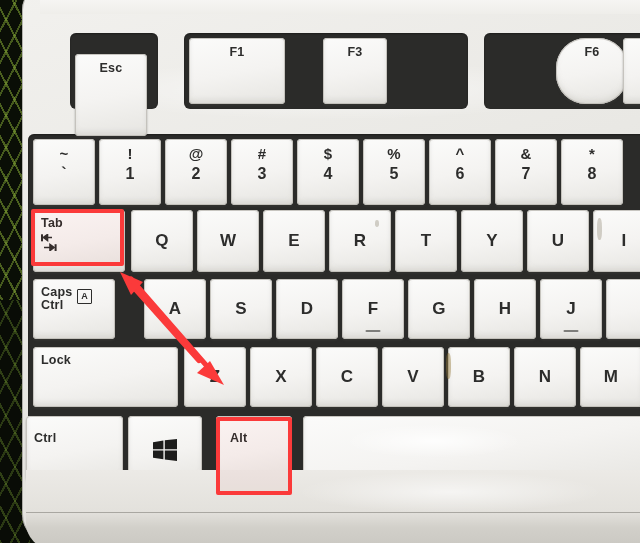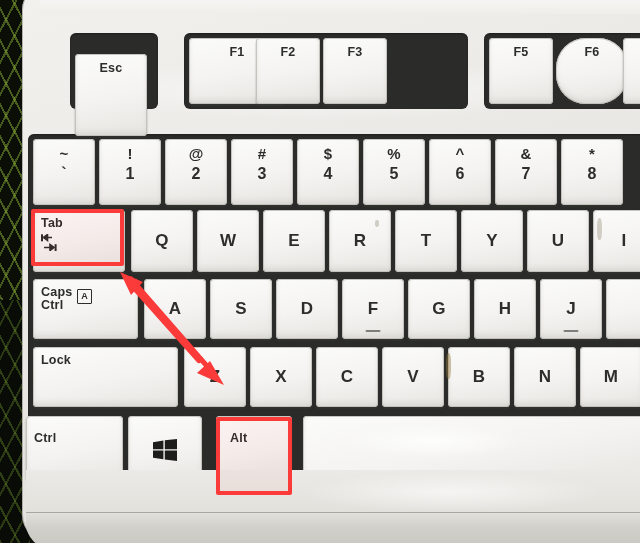--- a/index.html
+++ b/index.html
@@ -180,30 +180,24 @@
   <div class="well" style="left:484px;top:33px;width:216px;height:76px;"></div>
   <div class="well" style="left:28px;top:134px;width:660px;height:350px;"></div>
 
   <div class="key fn" style="left:75px;top:54px;width:72px;height:82px;">
     <span class="lbl">Esc</span>
   </div>
 
   <div class="key fn" style="left:189px;top:38px;width:64px;height:66px;padding-left:32px;">
     <span class="lbl">F1</span>
   </div>
-  <div class="key fn" style="left:256px;top:38px;width:64px;height:66px;">
-    <span class="lbl">F2</span>
-  </div>
   <div class="key fn" style="left:323px;top:38px;width:64px;height:66px;">
     <span class="lbl">F3</span>
   </div>
 
-  <div class="key fn" style="left:489px;top:38px;width:64px;height:66px;">
-    <span class="lbl">F5</span>
-  </div>
   <div class="key fn" style="left:556px;top:38px;width:72px;height:66px;border-radius:30px;">
     <span class="lbl">F6</span>
   </div>
   <div class="key fn" style="left:623px;top:38px;width:64px;height:66px;">
     <span class="lbl">F7</span>
   </div>
 
   <div class="key dual" style="left:33px;top:139px;width:62px;height:66px;">
     <span class="lbl-top">~</span>
     <span class="lbl-bot">`</span>
@@ -270,21 +264,21 @@
     <span class="lbl">Y</span>
   </div>
   <div class="key center" style="left:527px;top:210px;width:62px;height:62px;">
     <span class="lbl">U</span>
   </div>
   <div class="key center" style="left:593px;top:210px;width:62px;height:62px;">
     <span class="lbl">I</span>
     <i class="grime" style="left:4px;top:8px;width:5px;height:22px;"></i>
   </div>
 
-  <div class="key tl" style="left:33px;top:279px;width:105px;height:60px;">
+  <div class="key tl" style="left:33px;top:279px;width:82px;height:60px;">
     <span class="lbl"><span>Caps</span><br><span>Ctrl</span></span>
     <span class="capsA">A</span>
   </div>
   <div class="key center" style="left:144px;top:279px;width:62px;height:60px;">
     <span class="lbl">A</span>
   </div>
   <div class="key center" style="left:210px;top:279px;width:62px;height:60px;">
     <span class="lbl">S</span>
   </div>
   <div class="key center" style="left:276px;top:279px;width:62px;height:60px;">

